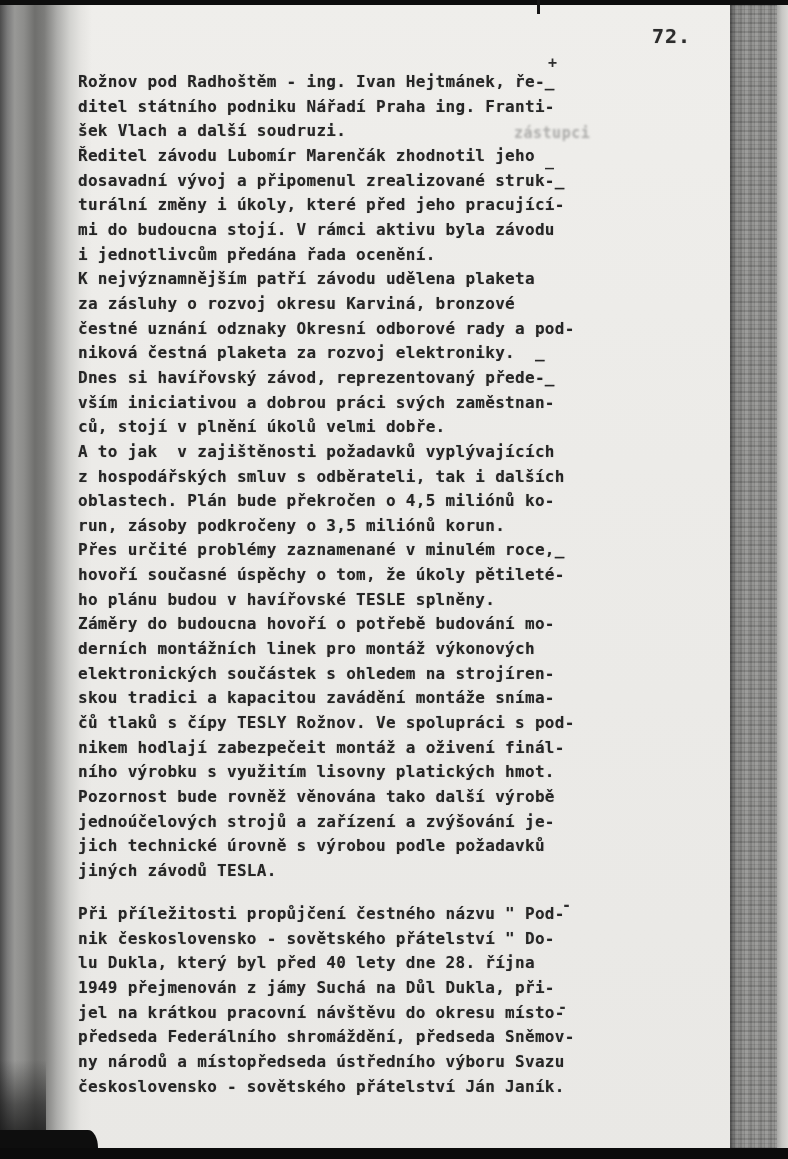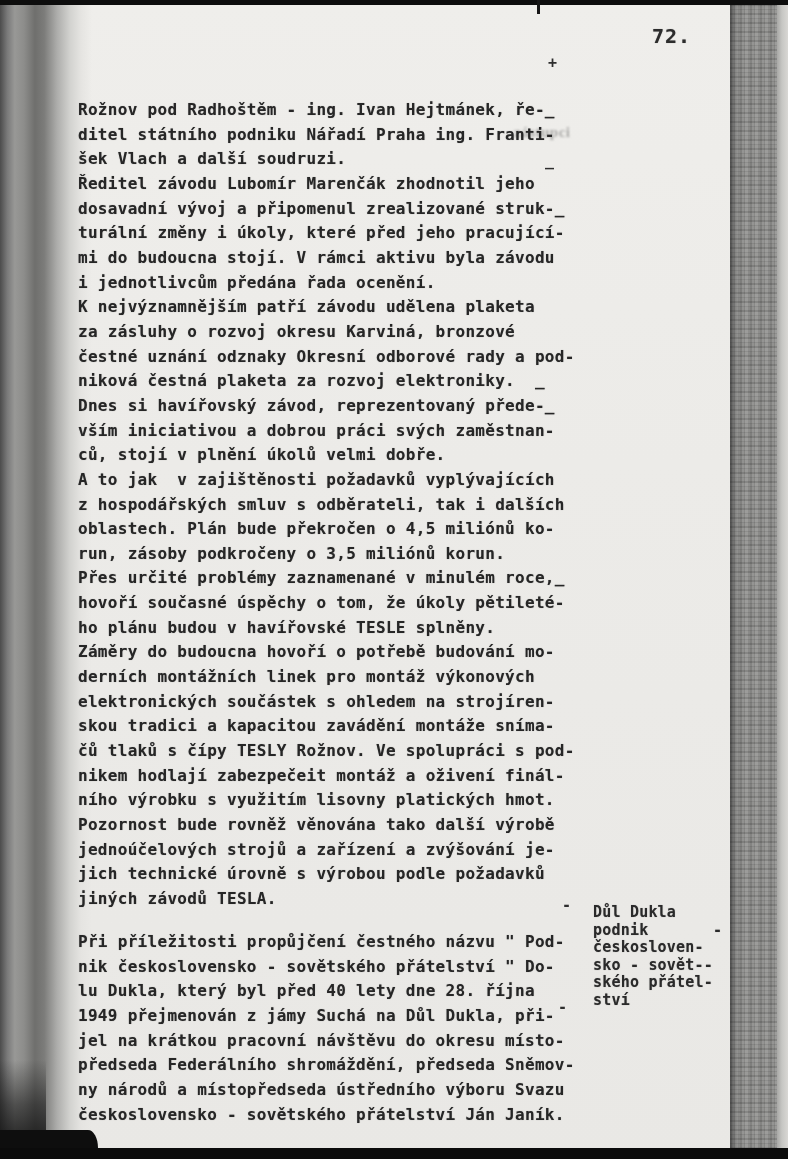--- a/index.html
+++ b/index.html
@@ -72,41 +72,39 @@
     letter-spacing: 1px;
     text-shadow: 0 0 1px rgba(40,40,40,0.4);
   }
   .text-block {
     position: absolute;
     color: #262626;
     font-size: 16px; font-weight: bold;
     letter-spacing: 0.3px;
     text-shadow: 0 0 1px rgba(45,45,45,0.38);
     white-space: pre;
-    margin-top: 28px;
   }
   .para-1 { left: 78px; top: 70px; line-height: 24.65px; }
   .para-2 { left: 78px; top: 902px; line-height: 24.65px; }
   .margin-note {
     position: absolute; left: 593px; top: 904px;
     color: #2a2a2a;
     font-size: 15px; font-weight: bold;
     letter-spacing: 0.2px; line-height: 17.6px;
     text-shadow: 0 0 1px rgba(45,45,45,0.38);
     white-space: pre;
   }
   .tl { height: inherit; }
   
   .ghost-text {
     position: absolute; left: 514px; top: 124px;
     font-size: 15px; font-weight: bold;
     color: rgba(150,150,148,0.75);
     filter: blur(0.8px);
     letter-spacing: 0.5px;
-    font-family: Liberation Serif, serif;
   }
   
   .artifact-layer { position: absolute; left: 0; top: 0; width: 788px; height: 1159px; }
   .artifact {
     position: absolute;
     color: #2e2e2e; font-size: 15px; font-weight: bold;
   }
   .top-tick {
     position: absolute; left: 537px; top: 0;
     width: 3px; height: 14px; background: #161616;
@@ -129,21 +127,20 @@
   <div class="top-tick"></div>
 
   <div class="page-number">72.</div>
 
   <div class="ghost-text">zástupci</div>
 
   <div class="text-block para-1"><div class="tl">Rožnov pod Radhoštěm - ing. Ivan Hejtmánek, ře-_</div><div class="tl">ditel státního podniku Nářadí Praha ing. Franti-</div><div class="tl">šek Vlach a další soudruzi.</div><div class="tl">Ředitel závodu Lubomír Marenčák zhodnotil jeho</div><div class="tl">dosavadní vývoj a připomenul zrealizované struk-_</div><div class="tl">turální změny i úkoly, které před jeho pracující-</div><div class="tl">mi do budoucna stojí. V rámci aktivu byla závodu</div><div class="tl">i jednotlivcům předána řada ocenění.</div><div class="tl">K nejvýznamnějším patří závodu udělena plaketa</div><div class="tl">za zásluhy o rozvoj okresu Karviná, bronzové</div><div class="tl">čestné uznání odznaky Okresní odborové rady a pod-</div><div class="tl">niková čestná plaketa za rozvoj elektroniky.  _</div><div class="tl">Dnes si havířovský závod, reprezentovaný přede-_</div><div class="tl">vším iniciativou a dobrou práci svých zaměstnan-</div><div class="tl">ců, stojí v plnění úkolů velmi dobře.</div><div class="tl">A to jak  v zajištěnosti požadavků vyplývajících</div><div class="tl">z hospodářských smluv s odběrateli, tak i dalších</div><div class="tl">oblastech. Plán bude překročen o 4,5 miliónů ko-</div><div class="tl">run, zásoby podkročeny o 3,5 miliónů korun.</div><div class="tl">Přes určité problémy zaznamenané v minulém roce,_</div><div class="tl">hovoří současné úspěchy o tom, že úkoly pětileté-</div><div class="tl">ho plánu budou v havířovské TESLE splněny.</div><div class="tl">Záměry do budoucna hovoří o potřebě budování mo-</div><div class="tl">derních montážních linek pro montáž výkonových</div><div class="tl">elektronických součástek s ohledem na strojíren-</div><div class="tl">skou tradici a kapacitou zavádění montáže sníma-</div><div class="tl">čů tlaků s čípy TESLY Rožnov. Ve spolupráci s pod-</div><div class="tl">nikem hodlají zabezpečeit montáž a oživení finál-</div><div class="tl">ního výrobku s využitím lisovny platických hmot.</div><div class="tl">Pozornost bude rovněž věnována tako další výrobě</div><div class="tl">jednoúčelových strojů a zařízení a zvýšování je-</div><div class="tl">jich technické úrovně s výrobou podle požadavků</div><div class="tl">jiných závodů TESLA.</div></div>
 
   <div class="text-block para-2"><div class="tl">Při příležitosti propůjčení čestného názvu " Pod-</div><div class="tl">nik československo - sovětského přátelství " Do-</div><div class="tl">lu Dukla, který byl před 40 lety dne 28. října</div><div class="tl">1949 přejmenován z jámy Suchá na Důl Dukla, při-</div><div class="tl">jel na krátkou pracovní návštěvu do okresu místo-</div><div class="tl">předseda Federálního shromáždění, předseda Sněmov-</div><div class="tl">ny národů a místopředseda ústředního výboru Svazu</div><div class="tl">československo - sovětského přátelství Ján Janík.</div></div>
 
-  <div class="margin-note"><div class="tl">Důl Dukla</div><div class="tl">podnik       -</div><div class="tl">českosloven-</div><div class="tl">sko - sovět--</div><div class="tl">ského přátel-</div><div class="tl">ství</div></div>
 
   <div class="artifact-layer">
       <span class="artifact" style="left: 548px; top: 54px;">+</span>
       <span class="artifact" style="left: 545px; top: 152px;">_</span>
       <span class="artifact" style="left: 562px; top: 896px;">-</span>
       <span class="artifact" style="left: 558px; top: 998px;">-</span>
     </div>
 
 </div>
 

